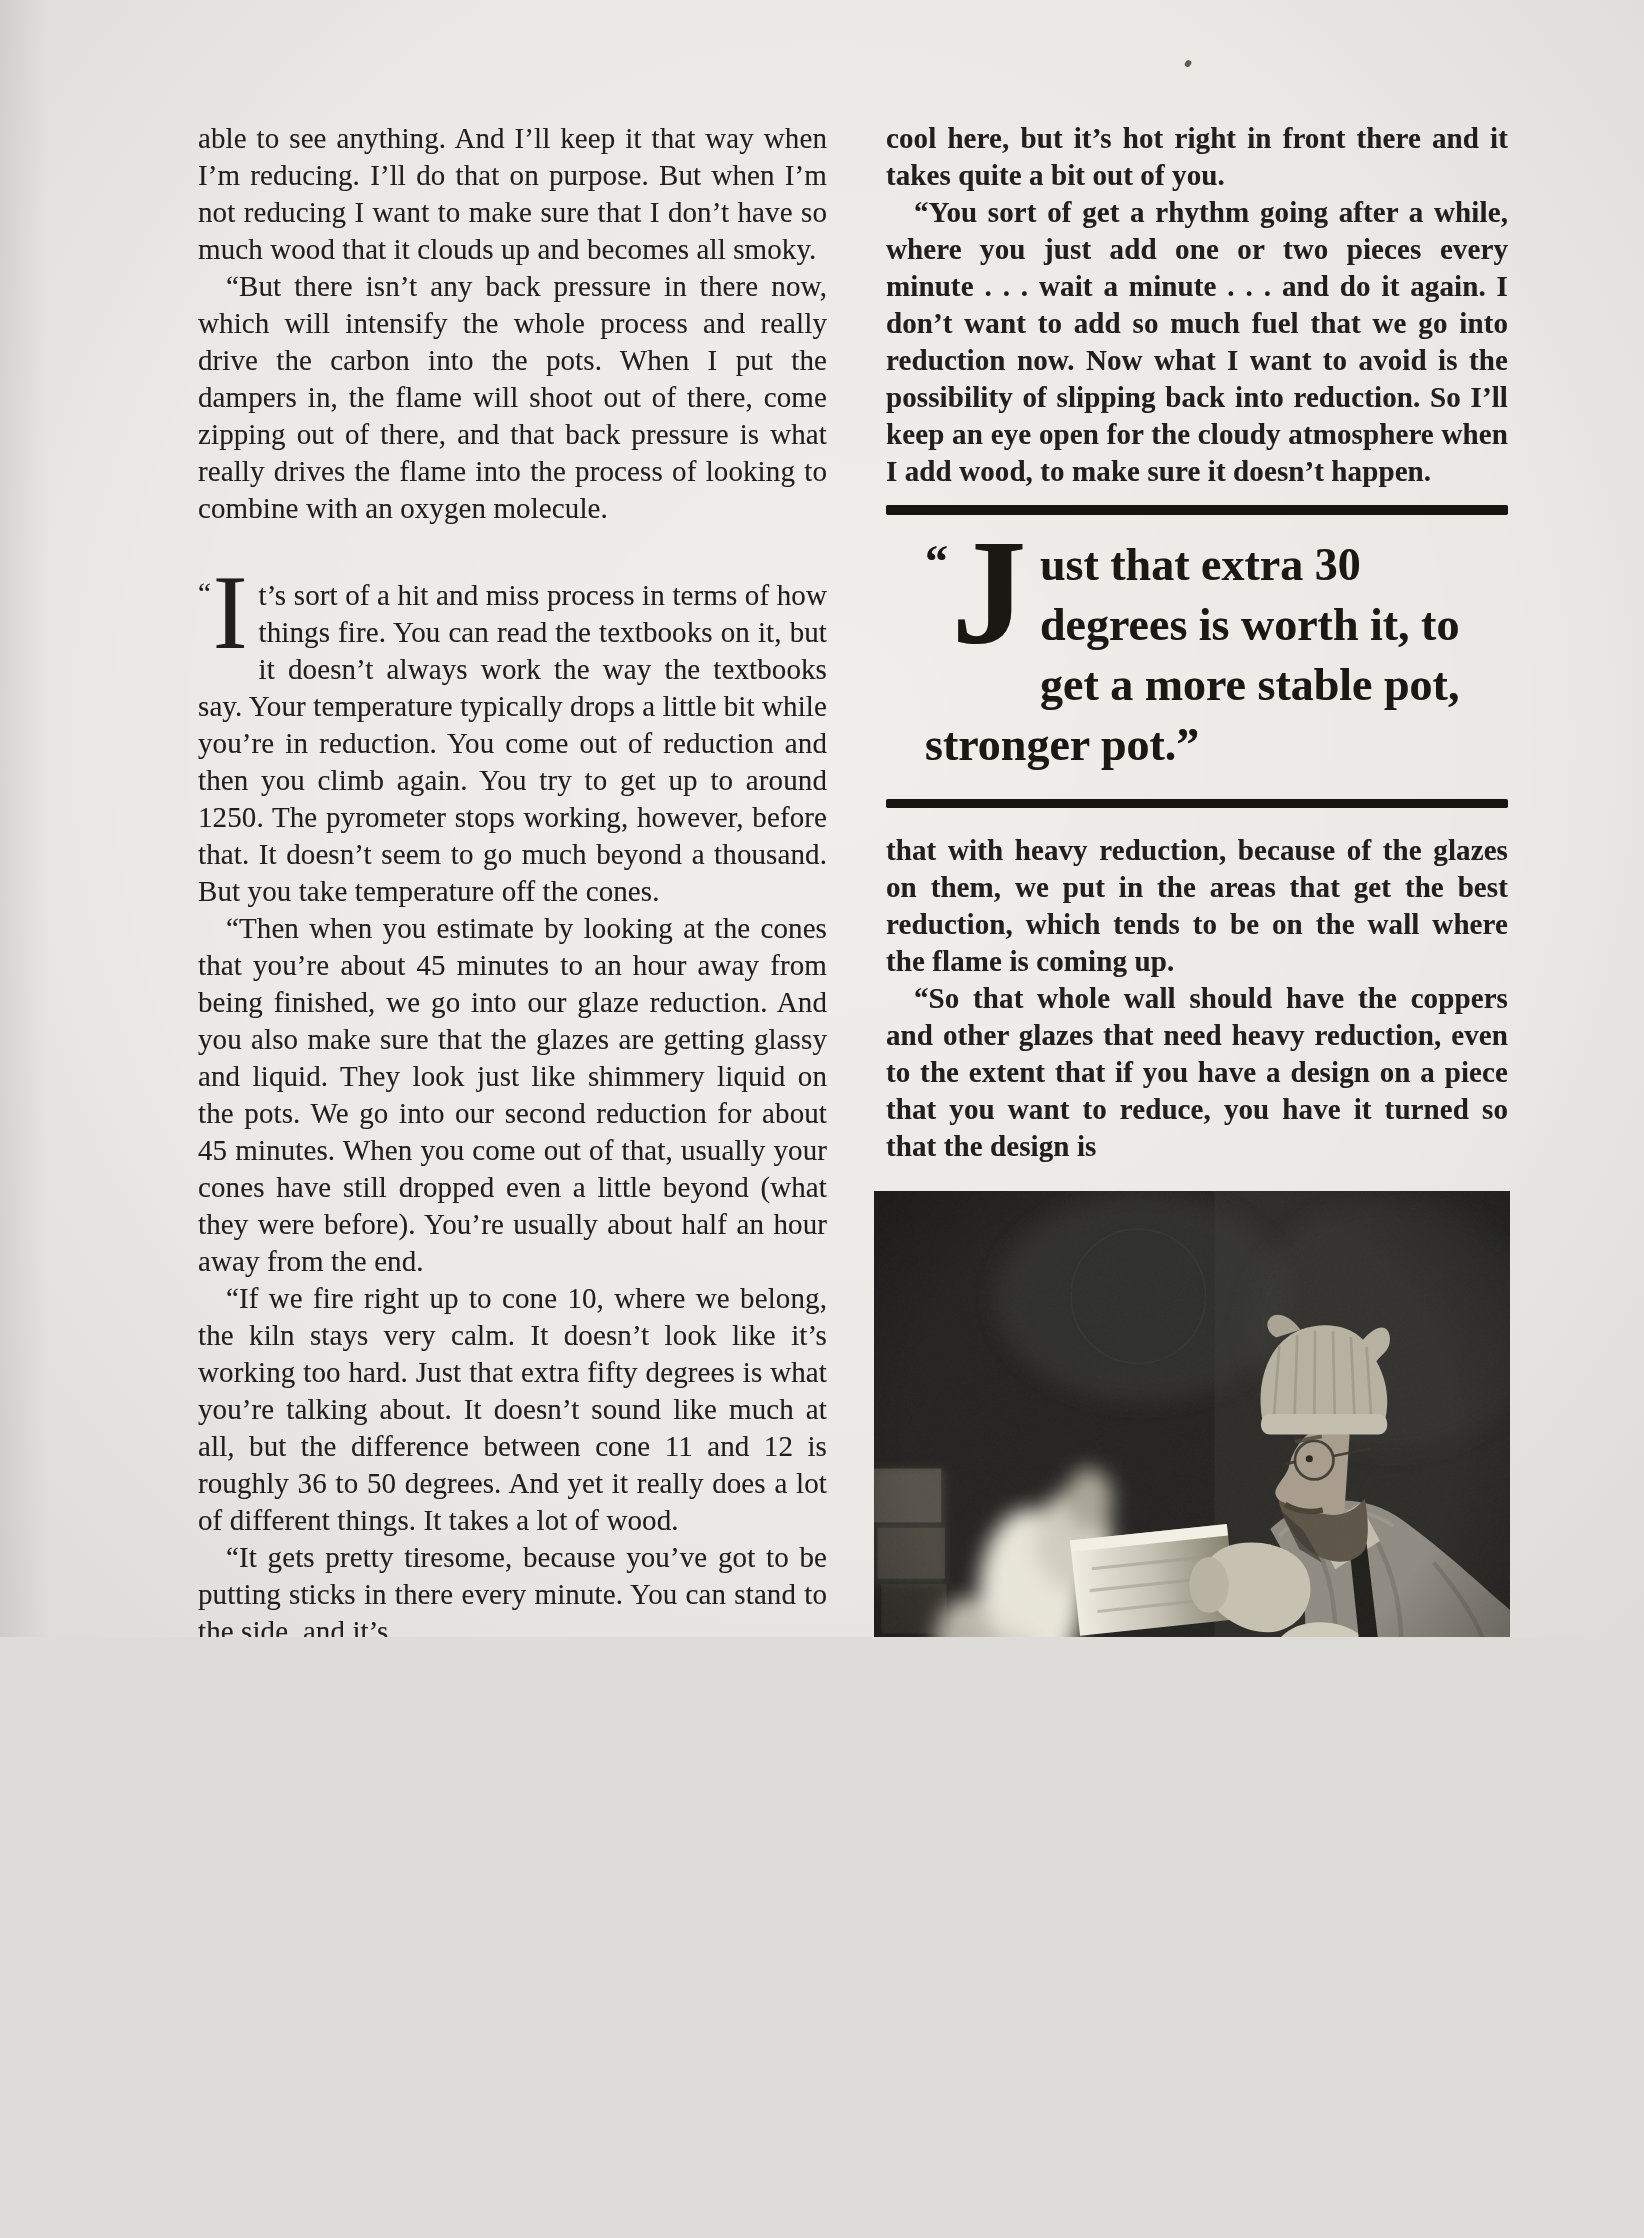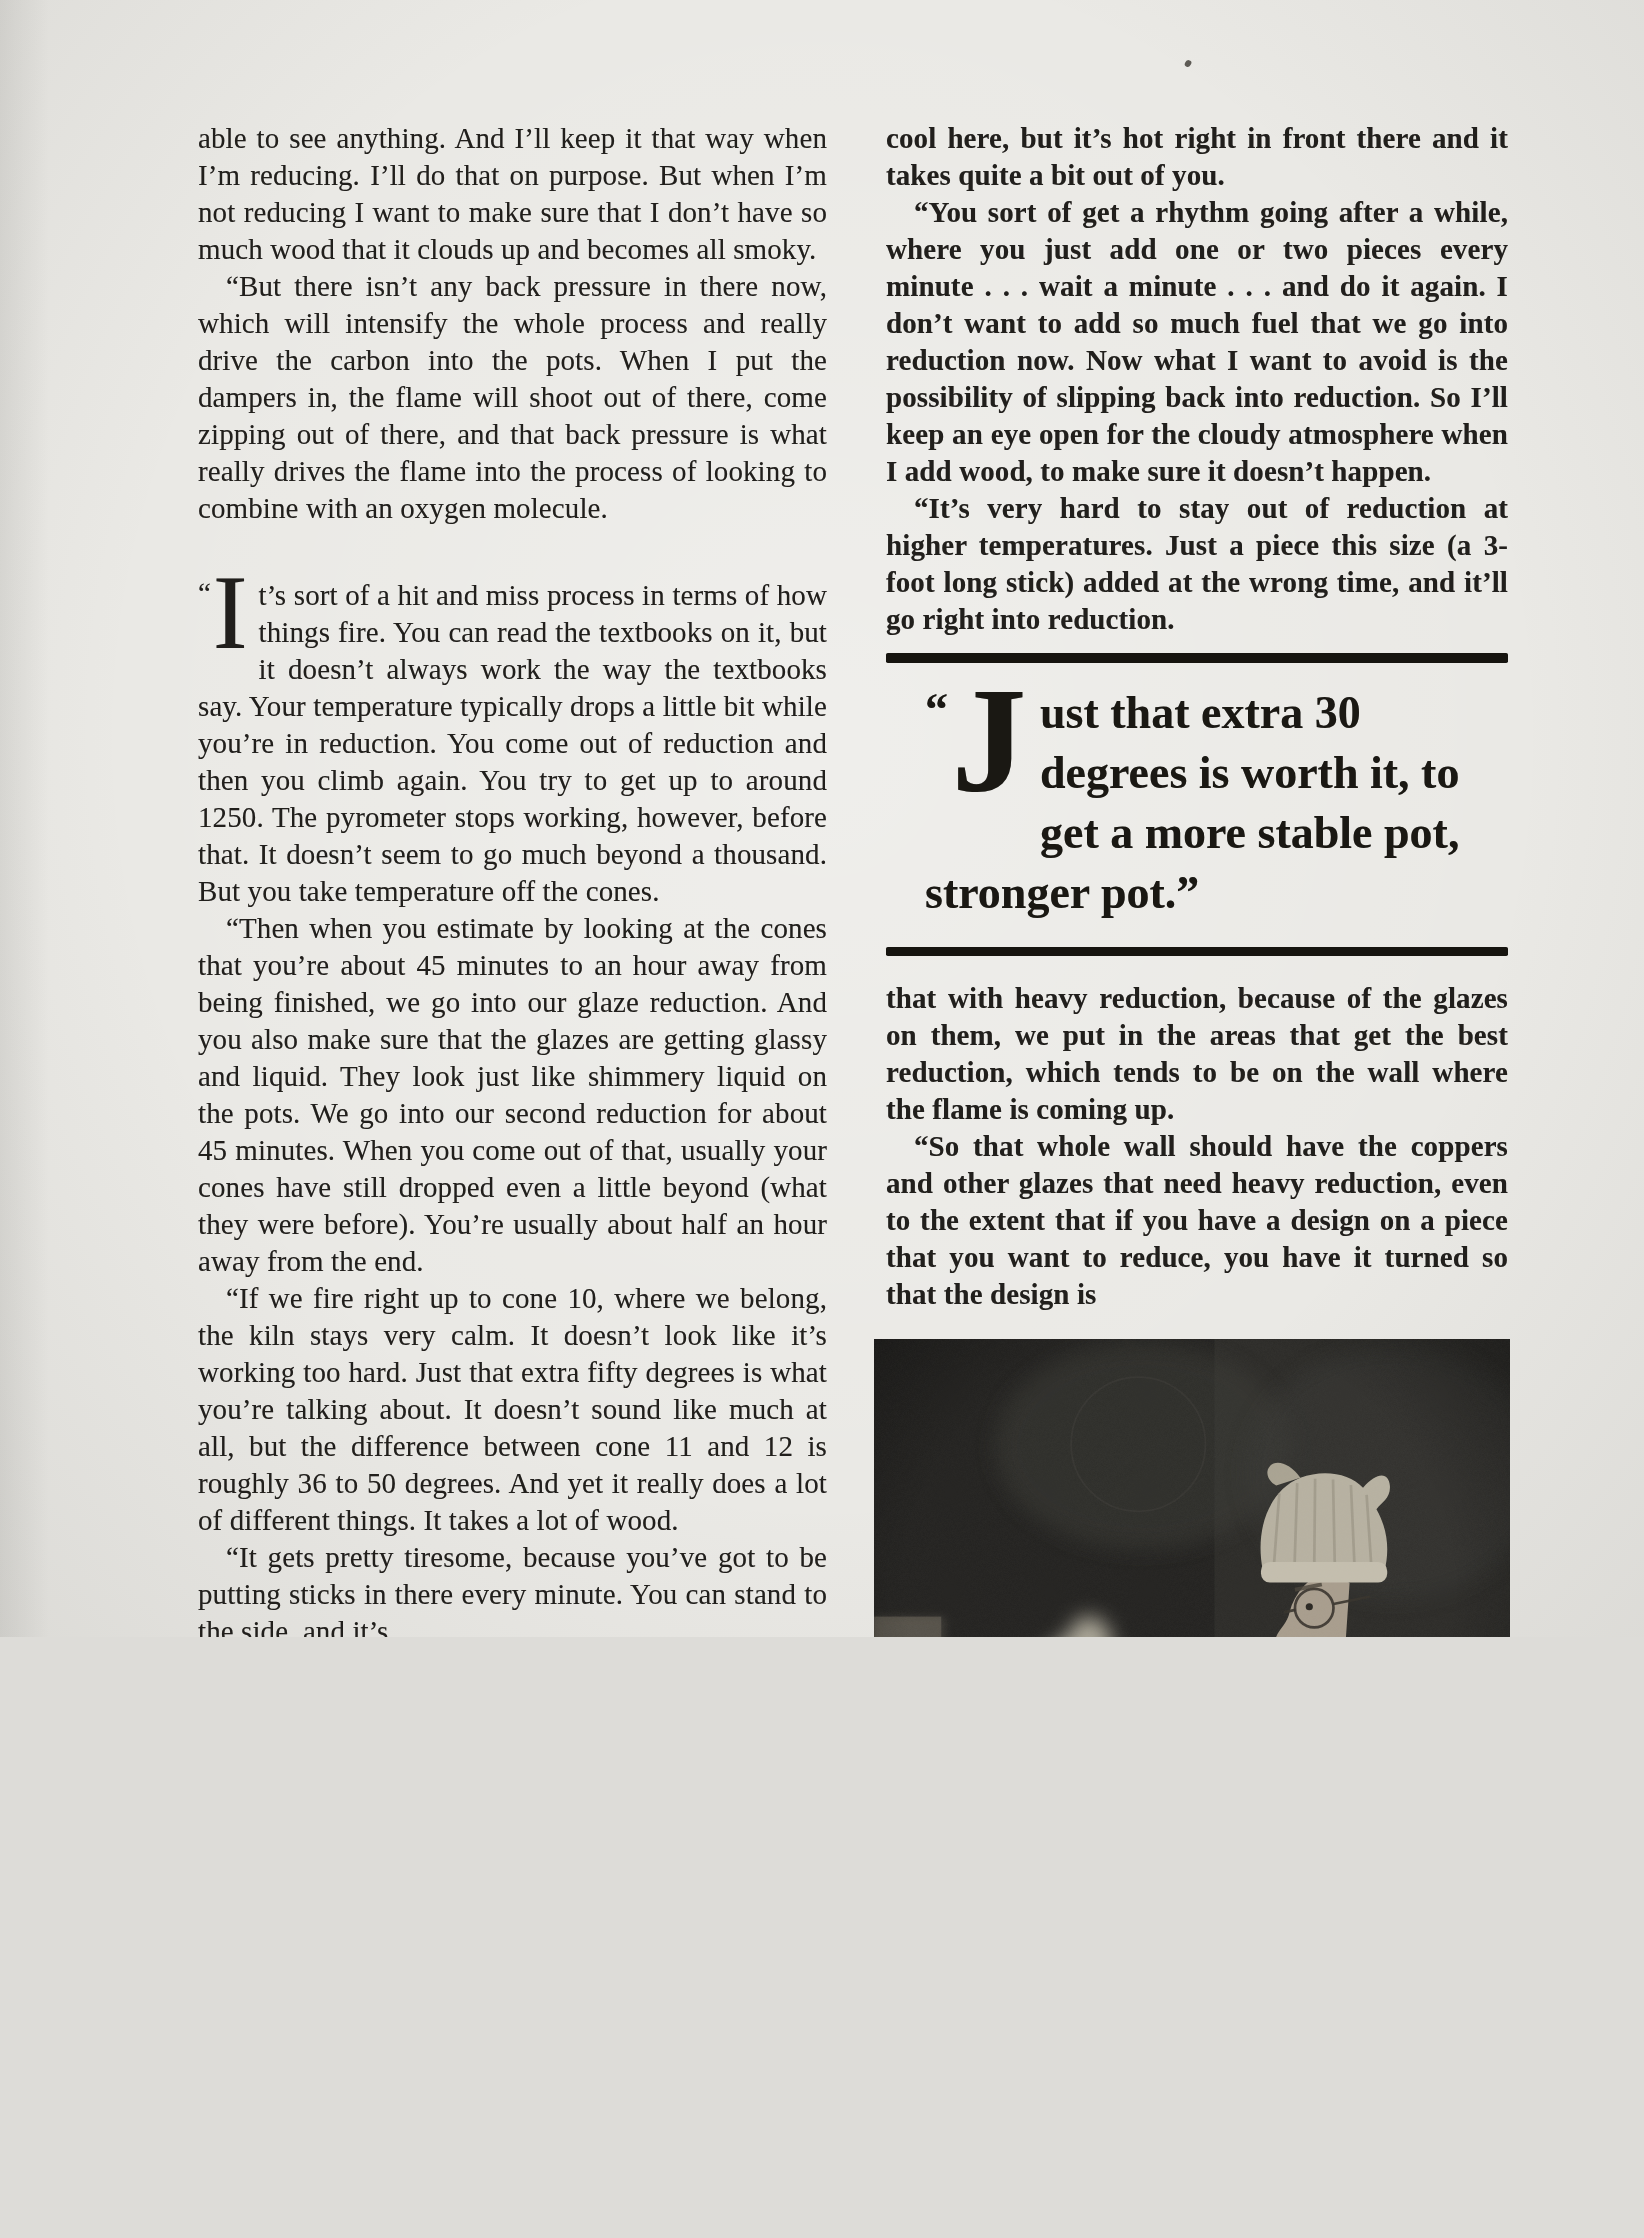--- a/index.html
+++ b/index.html
@@ -78,21 +78,20 @@
     </p>
     <p class="ind">“Then when you estimate by looking at the cones that you’re about 45 minutes to an hour away from being finished, we go into our glaze reduction. And you also make sure that the glazes are getting glassy and liquid. They look just like shimmery liquid on the pots. We go into our second reduction for about 45 minutes. When you come out of that, usually your cones have still dropped even a little beyond (what they were before). You’re usually about half an hour away from the end.</p>
     <p class="ind">“If we fire right up to cone 10, where we belong, the kiln stays very calm. It doesn’t look like it’s working too hard. Just that extra fifty degrees is what you’re talking about. It doesn’t sound like much at all, but the difference between cone 11 and 12 is roughly 36 to 50 degrees. And yet it really does a lot of different things. It takes a lot of wood.</p>
     <p class="ind">“It gets pretty tiresome, because you’ve got to be putting sticks in there every minute. You can stand to the side, and it’s</p>
     <p class="ind">“But I really think it’s worth it, going up there, to get a more stable pot, stronger pot, and truer, I think, more valuable pot.</p>
   </div>
 
   <div class="col col-right">
     <p>cool here, but it’s hot right in front there and it takes quite a bit out of you.</p>
     <p class="ind">“You sort of get a rhythm going after a while, where you just add one or two pieces every minute&nbsp;.&nbsp;.&nbsp;. wait a minute&nbsp;.&nbsp;.&nbsp;. and do it again. I don’t want to add so much fuel that we go into reduction now. Now what I want to avoid is the possibility of slipping back into reduction. So I’ll keep an eye open for the cloudy atmosphere when I add wood, to make sure it doesn’t happen.</p>
-    <p class="ind">“It’s very hard to stay out of reduction at higher temperatures. Just a piece this size (a 3-foot long stick) added at the wrong time, and it’ll go right into reduction.</p>
 
     <div class="pullquote">
       <div class="rule"></div>
       <div class="pq-text">
         <span class="pq-wrap"><span class="pq-open">“</span><span class="pq-initial">J</span></span><span>ust that extra 30 degrees is worth it, to get a more stable pot, stronger pot.”</span>
       </div>
       <div class="rule"></div>
     </div>
 
     <p class="below-quote-first">that with heavy reduction, because of the glazes on them, we put in the areas that get the best reduction, which tends to be on the wall where the flame is coming up.</p>

